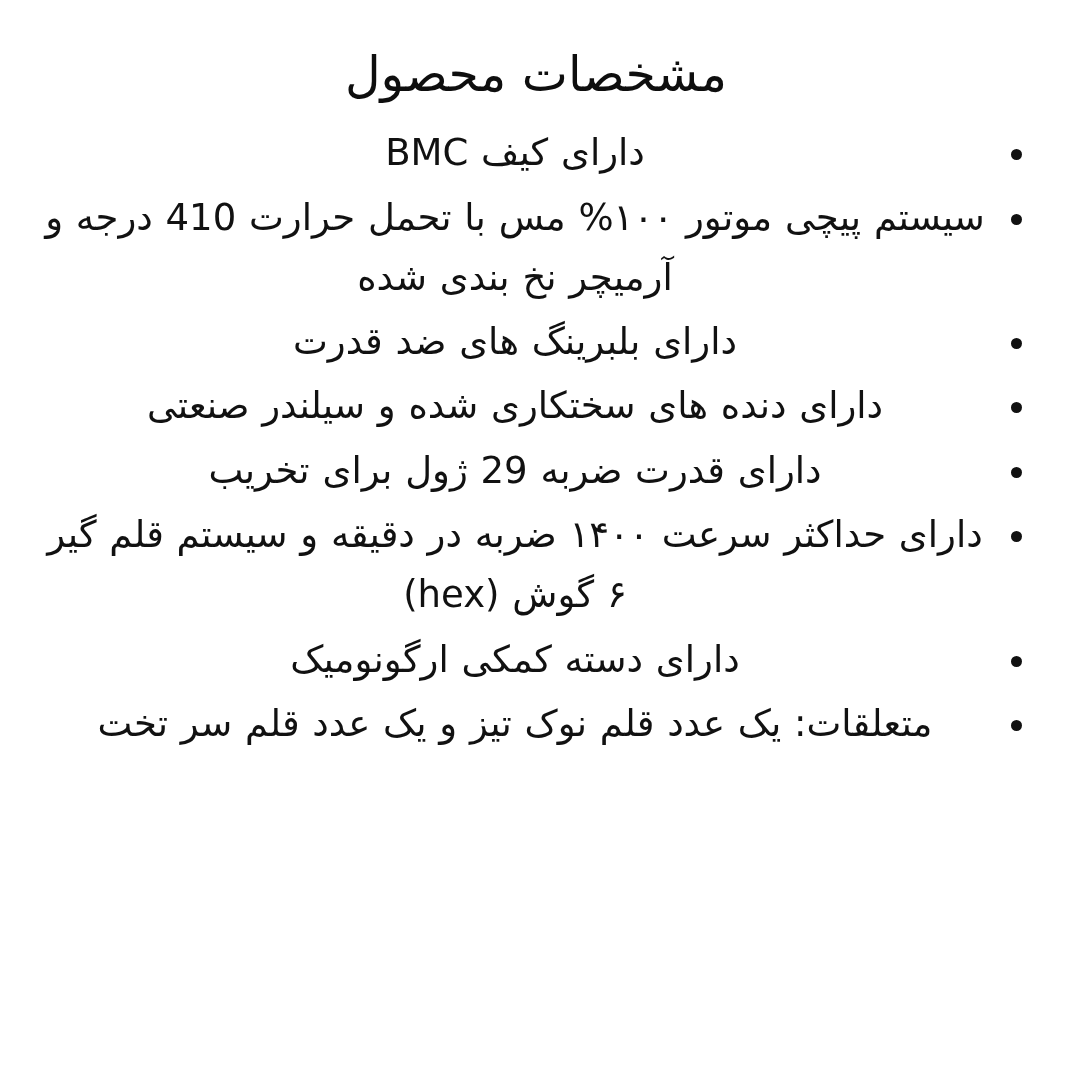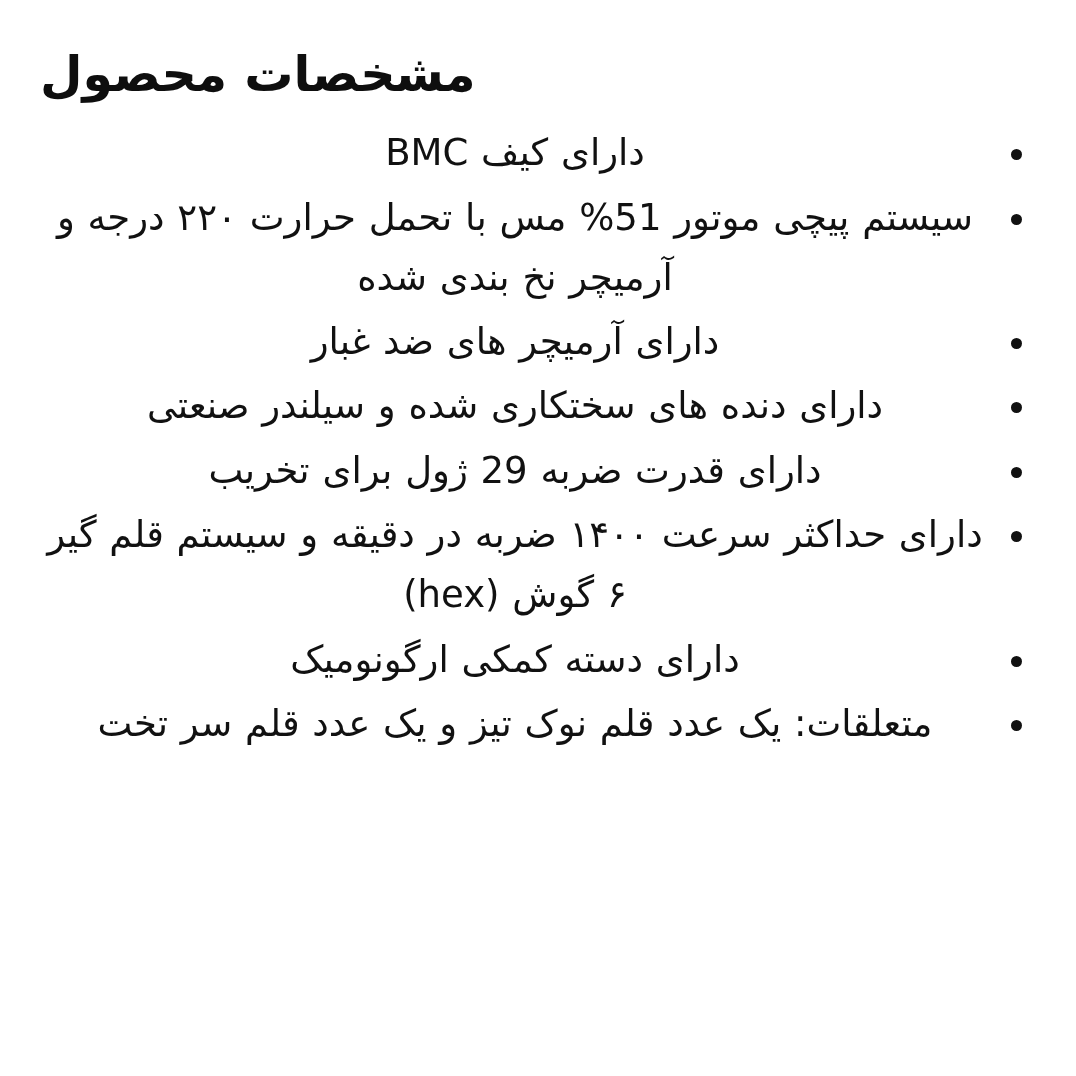--- a/index.html
+++ b/index.html
@@ -16,23 +16,23 @@
   }
   .page {
     width: 1076px;
     height: 1076px;
     box-sizing: border-box;
     padding: 44px 40px 20px 40px;
     direction: rtl;
   }
   .doc-title {
     font-size: 49px;
-    font-weight: bold;
+    font-weight: normal;
     line-height: 1.25;
-    text-align: left;
+    text-align: center;
     margin: 0 0 18px 0;
     padding-right: 4px;
     color: #0e0e0e;
     letter-spacing: 0px;
   }
   ul.spec-list {
     list-style: none;
     margin: 0;
     padding: 0;
   }
@@ -57,21 +57,21 @@
     border-radius: 50%;
   }
 </style>
 </head>
 <body>
 
 <div class="page">
   <h1 class="doc-title">مشخصات محصول</h1>
   <ul class="spec-list">
     <li>دارای کیف BMC</li>
-    <li>سیستم پیچی موتور 51% مس با تحمل حرارت ۲۲۰ درجه و آرمیچر نخ بندی شده</li>
-    <li>دارای آرمیچر های ضد غبار</li>
+    <li>سیستم پیچی موتور ۱۰۰% مس با تحمل حرارت 410 درجه و آرمیچر نخ بندی شده</li>
+    <li>دارای بلبرینگ های ضد قدرت</li>
     <li>دارای دنده های سختکاری شده و سیلندر صنعتی</li>
     <li>دارای قدرت ضربه 29 ژول برای تخریب</li>
     <li>دارای حداکثر سرعت ۱۴۰۰ ضربه در دقیقه و سیستم قلم گیر ۶ گوش (hex)</li>
     <li>دارای دسته کمکی ارگونومیک</li>
     <li>متعلقات: یک عدد قلم نوک تیز و یک عدد قلم سر تخت</li>
   </ul>
 </div>
 
 </body></html>

